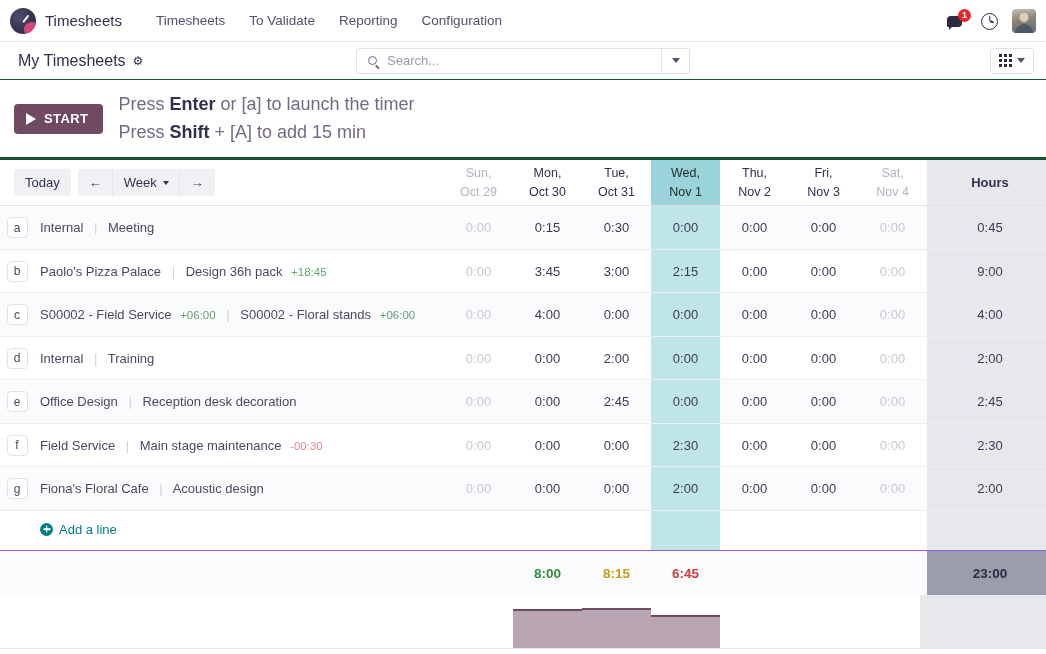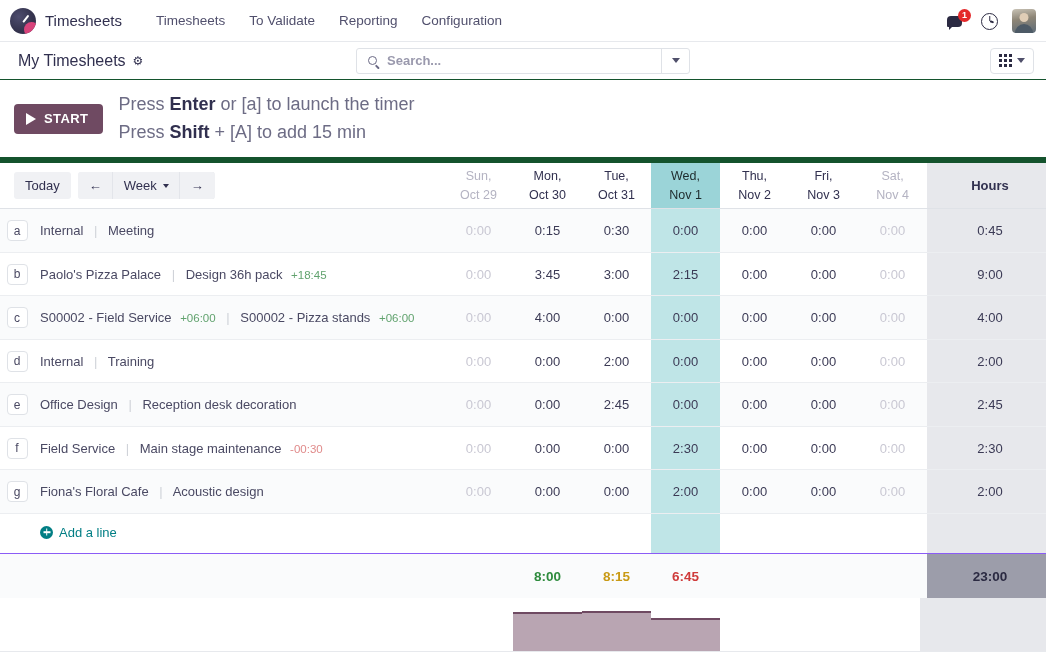--- a/index.html
+++ b/index.html
@@ -216,21 +216,20 @@
     border-radius: 1px;
   }
   .search-input {
     flex: 1 1 auto;
     border: none;
     outline: none;
     font-size: 13px;
     font-family: "Liberation Sans", sans-serif;
     color: #0f172a;
     background: transparent;
-    font-weight: bold;
   }
   .search-input::placeholder { color: #9a99ad; }
   .search-caret {
     width: 28px;
     height: 100%;
     border-left: 1px solid #dfe2e7;
     display: flex;
     align-items: center;
     justify-content: center;
     cursor: pointer;
@@ -268,21 +267,21 @@
   }
   .grid-icon i { background: #2b2a42; display: block; width: 3px; height: 3px; }
 
   
   .timer-bar {
     display: flex;
     align-items: center;
     gap: 15px;
     padding: 11px 18px 10px 14px;
     background: #ffffff;
-    border-bottom: 6px solid #14532d;
+    border-bottom: 3px solid #14532d;
   }
   .start-btn {
     background: #6f4a62;
     color: #ffffff;
     border: none;
     border-radius: 4px;
     height: 30px;
     padding: 0 15px 0 12px;
     display: flex;
     align-items: center;
@@ -675,21 +674,21 @@
       </tr>
 
       <tr>
         <td class="letter">
           <span class="letter-badge">c</span>
         </td>
         <td class="desc">
           <span>S00002 - Field Service</span>
           <span class="delta pos">+06:00</span>
           <span class="sep">|</span>
-          <span>S00002 - Pizza stands</span>
+          <span>S00002 - Floral stands</span>
           <span class="delta pos">+06:00</span>
         </td>
         <td class="val weekend">0:00</td>
         <td class="val">4:00</td>
         <td class="val">0:00</td>
         <td class="val today">0:00</td>
         <td class="val">0:00</td>
         <td class="val">0:00</td>
         <td class="val weekend">0:00</td>
         <td class="val hours">4:00</td>

